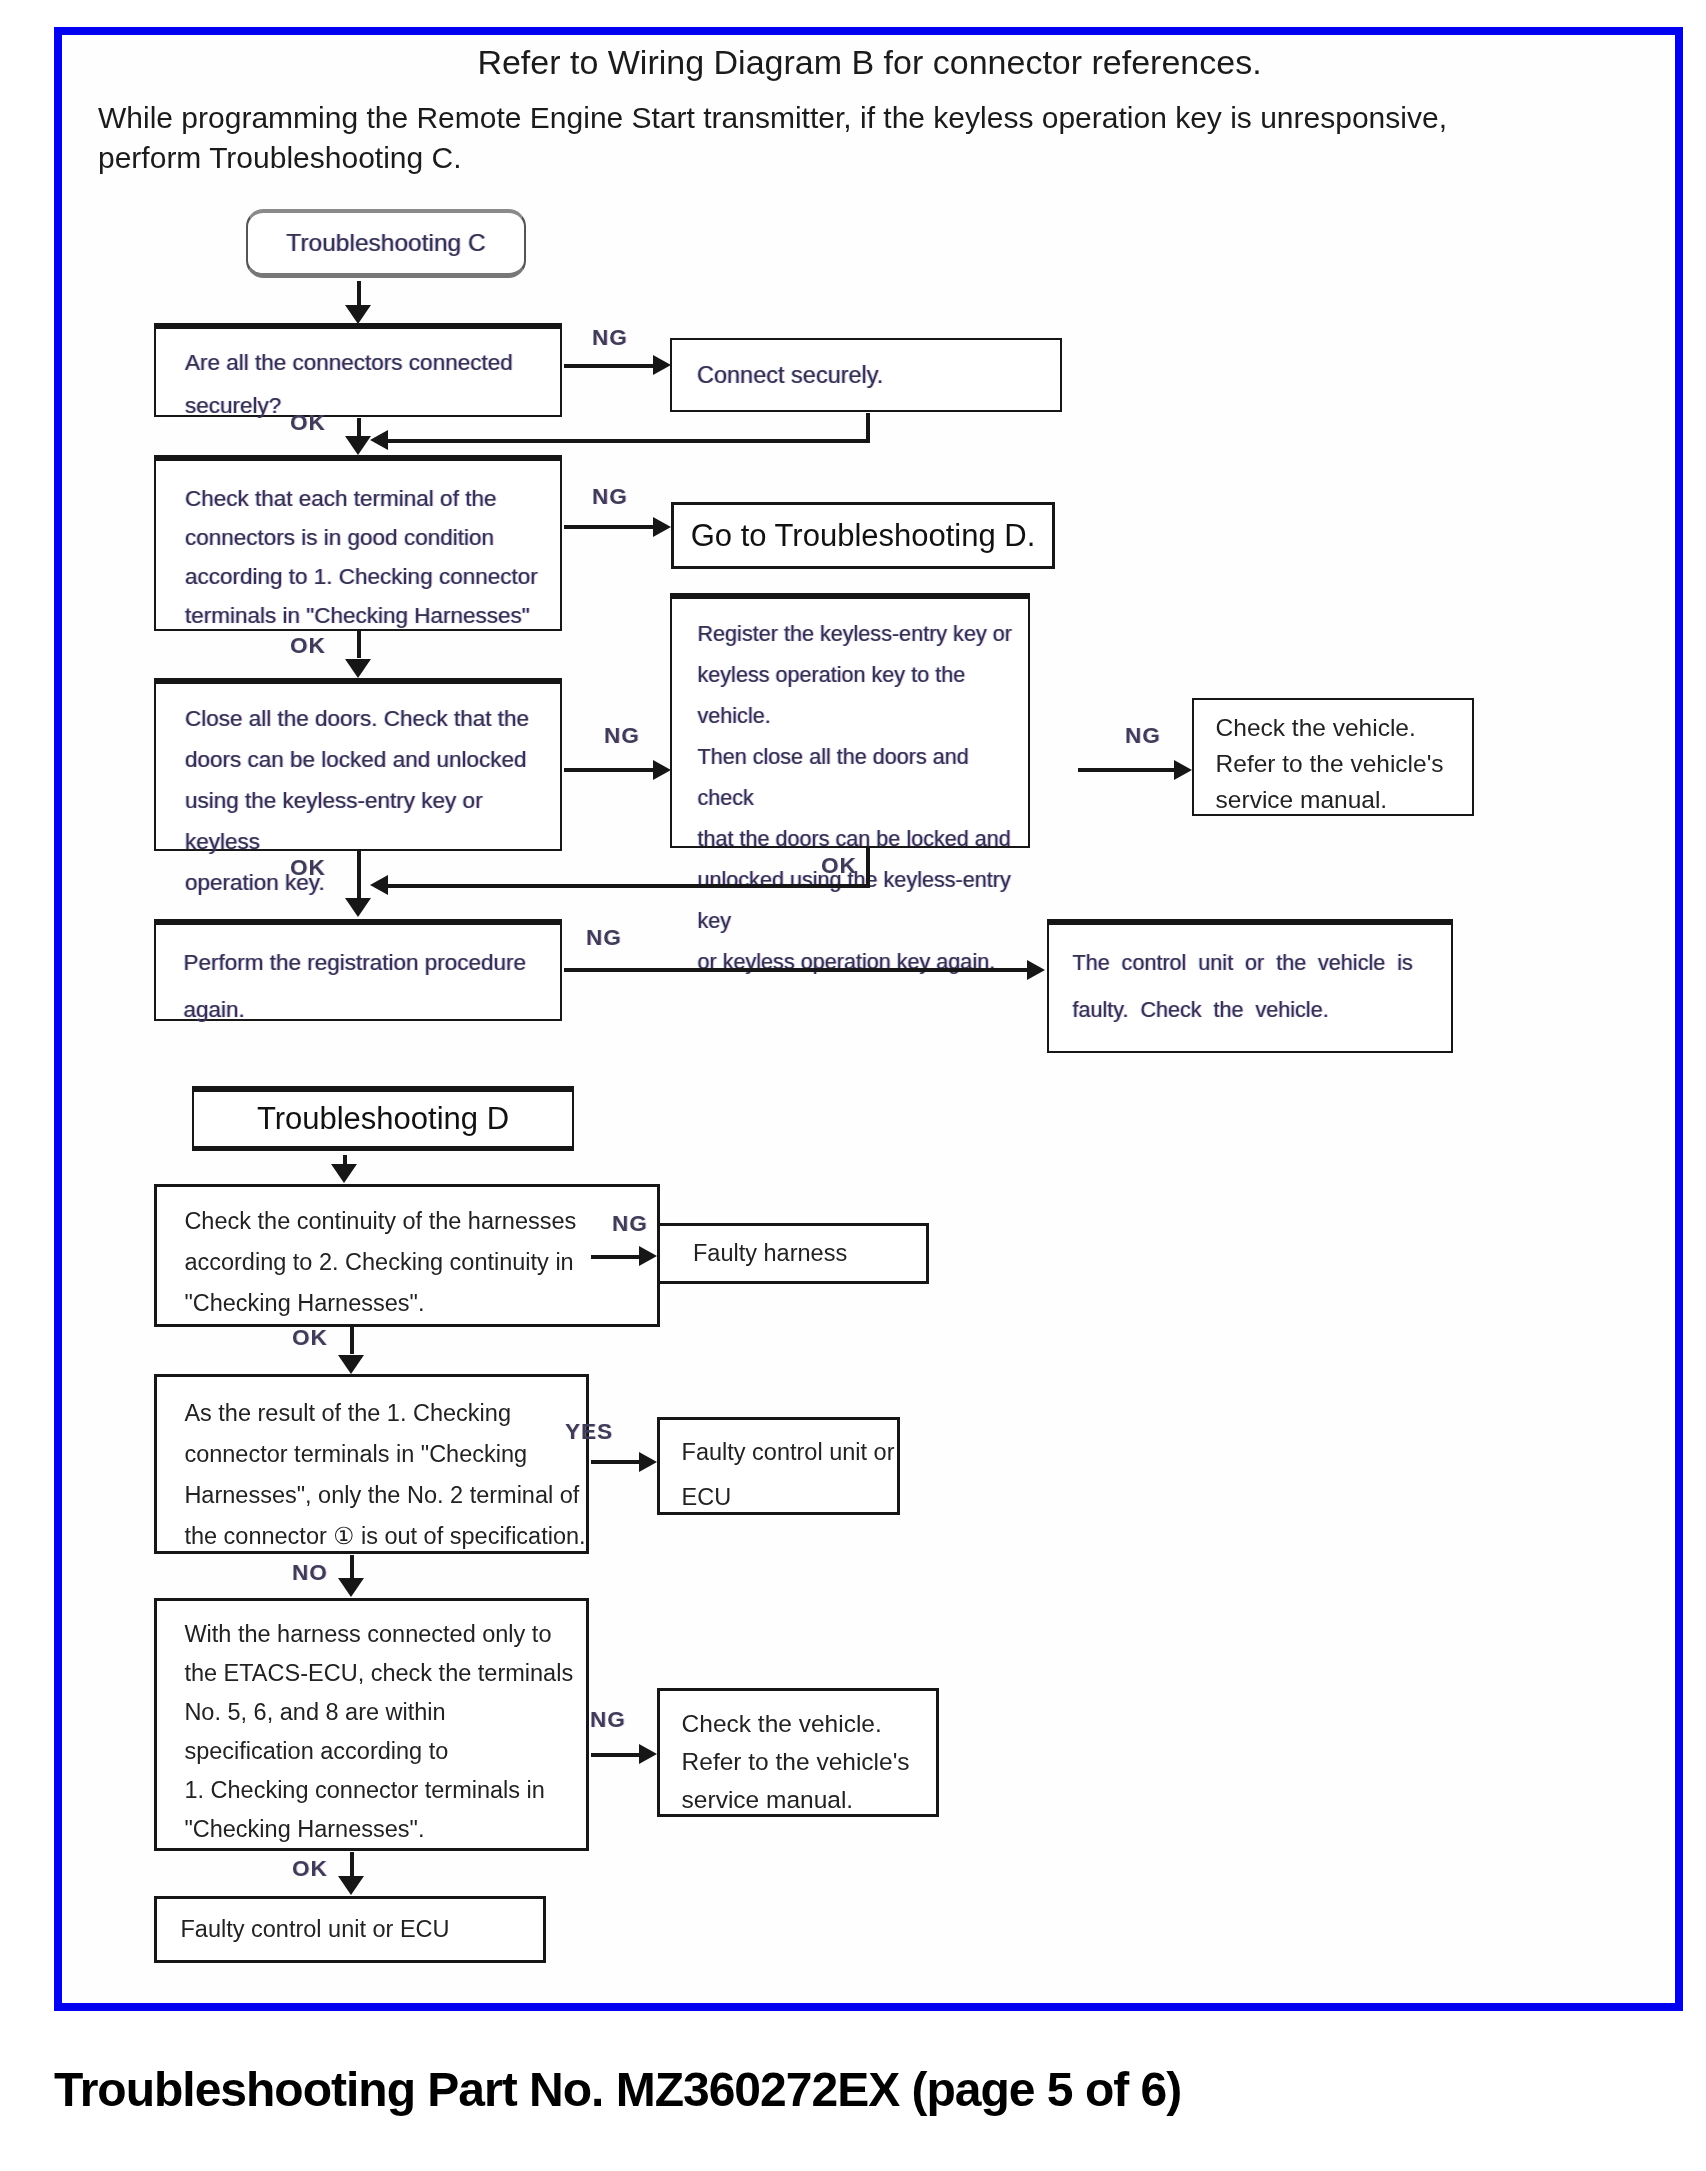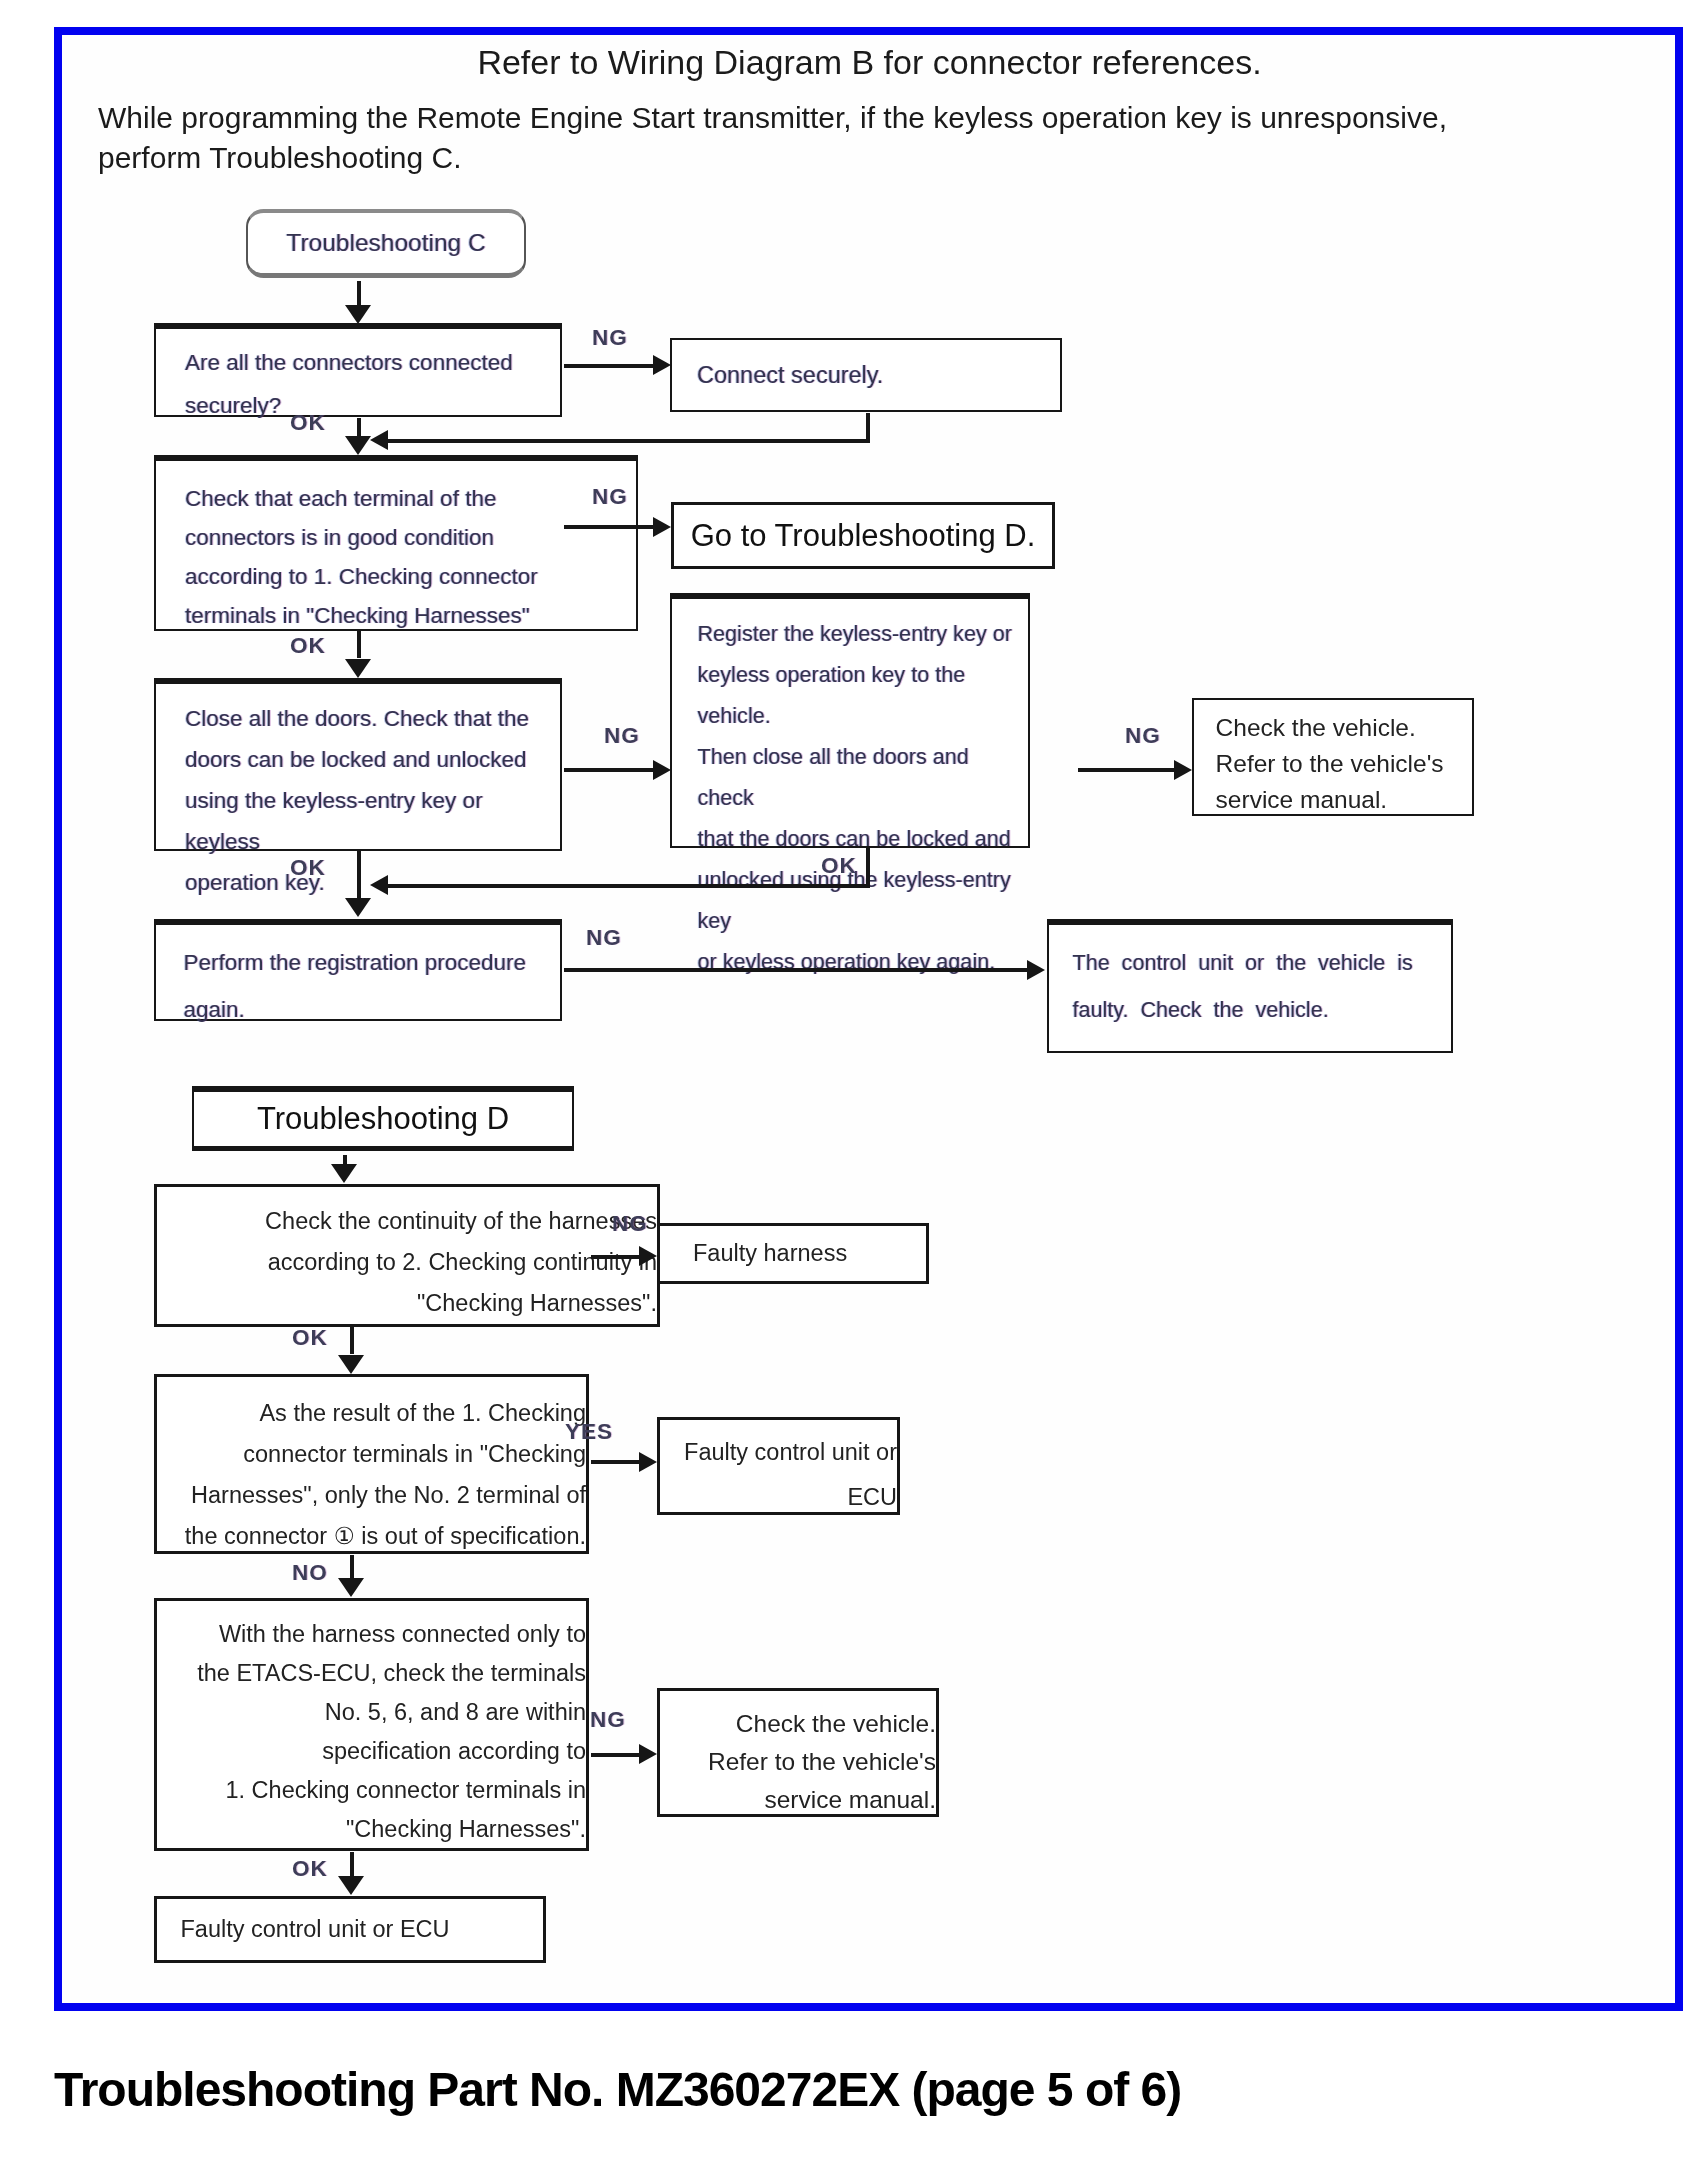--- a/index.html
+++ b/index.html
@@ -23,21 +23,21 @@
   .intro{
     position:absolute;left:98px;top:98px;width:1509px;
     font-size:30px;line-height:40px;color:#1b1b1b;white-space:pre-line;
   }
   .node{
     position:absolute;background:#fff;border:2.9px solid var(--line);
     font-size:22.5px;color:#222;white-space:pre-line;box-sizing:border-box;
   }
   .tt{border-top-width:6.9px;}
   .tb{border-bottom-width:5.9px;}
-  .b4{border-width:3.9px;text-align:right;}
+  .b4{border-width:3.9px;}
   .fuzzy{
     color:#33334e;
     text-shadow:1px 0 0 rgba(150,60,160,.35),-1px 0 0 rgba(60,90,180,.32);
     filter:blur(0.3px);
   }
   .start{
     border-radius:17.6px;border:2.9px solid #555;
     border-top:4.9px solid #8a8a8a;border-bottom:5.9px solid #777;
     display:flex;align-items:center;justify-content:center;
     font-size:24.5px;
@@ -84,21 +84,21 @@
   <div class="node flexc fuzzy" style="left:670px;top:338px;width:392px;height:74px;padding-left:25px;font-size:23.5px;">Connect securely.</div>
 
   <div class="vl" style="left:866px;top:413px;height:29px;"></div>
   <div class="hl" style="left:388px;top:439px;width:482px;"></div>
   <div class="ah-l" style="left:370px;top:430px;"></div>
   <span class="lbl" style="left:290px;top:410px;">OK</span>
   <div class="vl" style="left:357px;top:418px;height:21.6px;"></div>
   <div class="vl" style="left:357px;top:439px;height:9.8px;"></div>
   <div class="ah-d" style="left:345px;top:436px;"></div>
 
-  <div class="node tt fuzzy" style="left:154px;top:455px;width:484px;height:176px;padding:17.6px 0 0 29px;line-height:39px;">Check that each terminal of the
+  <div class="node tt fuzzy" style="left:154px;top:455px;width:408px;height:176px;padding:17.6px 0 0 29px;line-height:39px;">Check that each terminal of the
 connectors is in good condition
 according to 1. Checking connector
 terminals in "Checking Harnesses"</div>
 
   <span class="lbl" style="left:592px;top:484px;">NG</span>
   <div class="hl" style="left:564px;top:525px;width:93px;"></div>
   <div class="ah-r" style="left:653px;top:517px;"></div>
 
   <div class="node b4" style="left:671px;top:502px;width:384px;height:67px;display:flex;align-items:center;justify-content:center;font-size:31px;color:#111;">Go to Troubleshooting D.</div>
 

